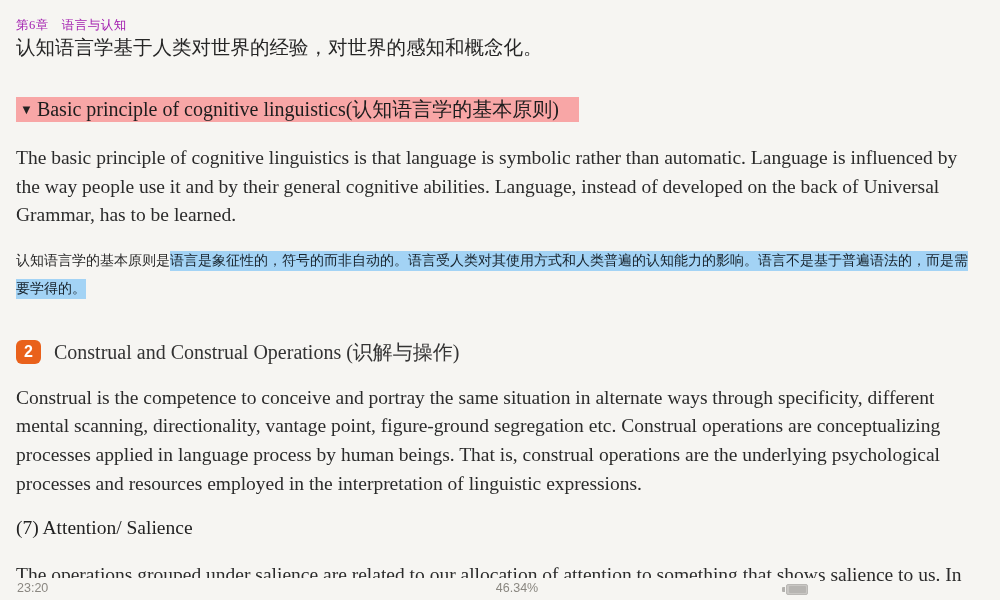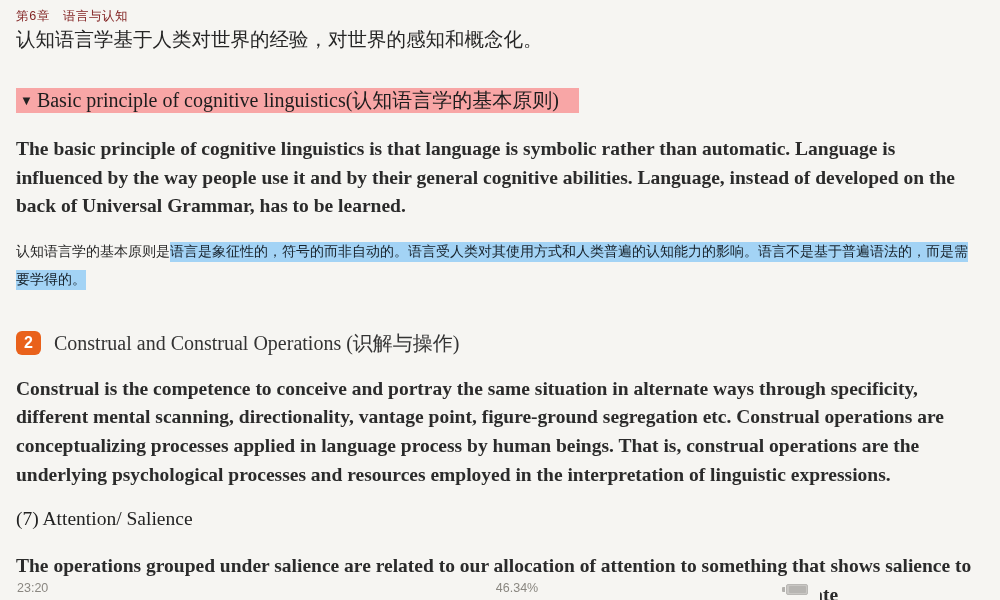--- a/index.html
+++ b/index.html
@@ -16,31 +16,32 @@
     background: #f6f5f2;
     overflow: hidden;
   }
   .content {
     position: absolute;
     top: 0;
     left: 16px;
     width: 956px;
   }
   .chapter-header {
-    margin-top: 8px;
-    font-family: Liberation Mono, monospace;
+    margin-top: 17px;
+    font-family: Liberation Serif, serif;
     font-size: 12.5px;
-    color: #7f1d1d;
+    color: #a21caf;
     letter-spacing: 0.5px;
   }
   .intro-line {
     margin-top: 1px;
     font-size: 19.5px;
     line-height: 28px;
     color: #262626;
+    font-family: Liberation Mono, monospace;
   }
   .pink-heading {
     margin-top: 33px;
     font-size: 20px;
     line-height: 26px;
   }
   .pink-heading .hl-pink {
     background: #f8a6a6;
     padding: 1px 20px 2px 4px;
     color: #1d1d1d;
@@ -50,21 +51,20 @@
     position: relative;
     top: -2px;
     margin-right: 4px;
     color: #222;
   }
   .para {
     margin-top: 19px;
     font-size: 19.5px;
     line-height: 28.6px;
     color: #2b2b2b;
-    font-weight: bold;
   }
   .cn-para {
     margin-top: 17px;
     font-size: 14px;
     line-height: 28px;
     color: #262626;
   }
   .hl-blue {
     background: #a3d3f5;
     padding: 2px 0 3px 0;

